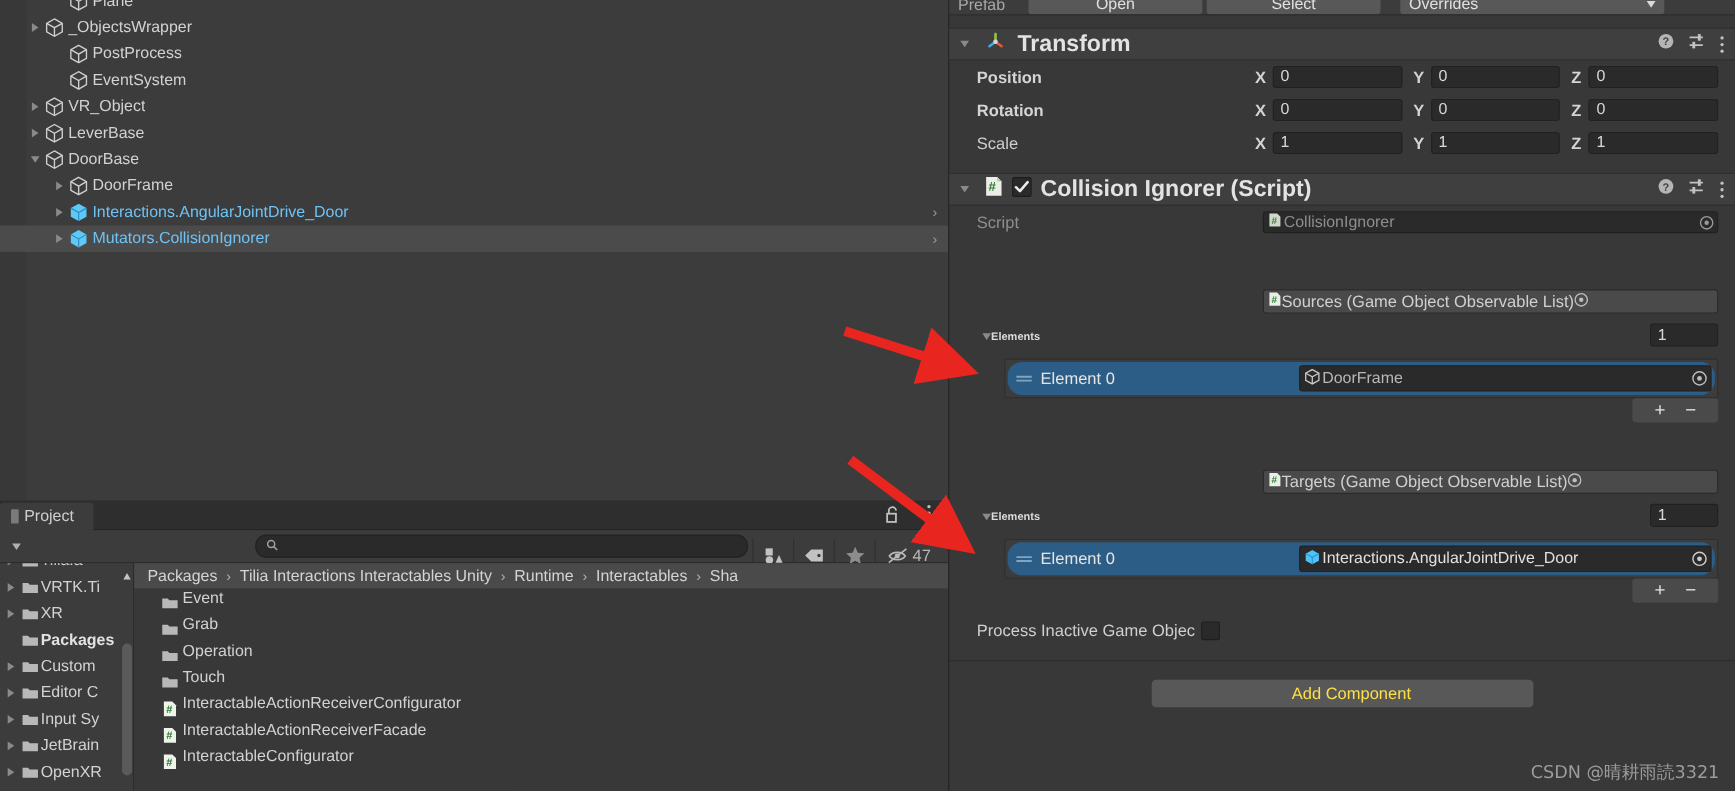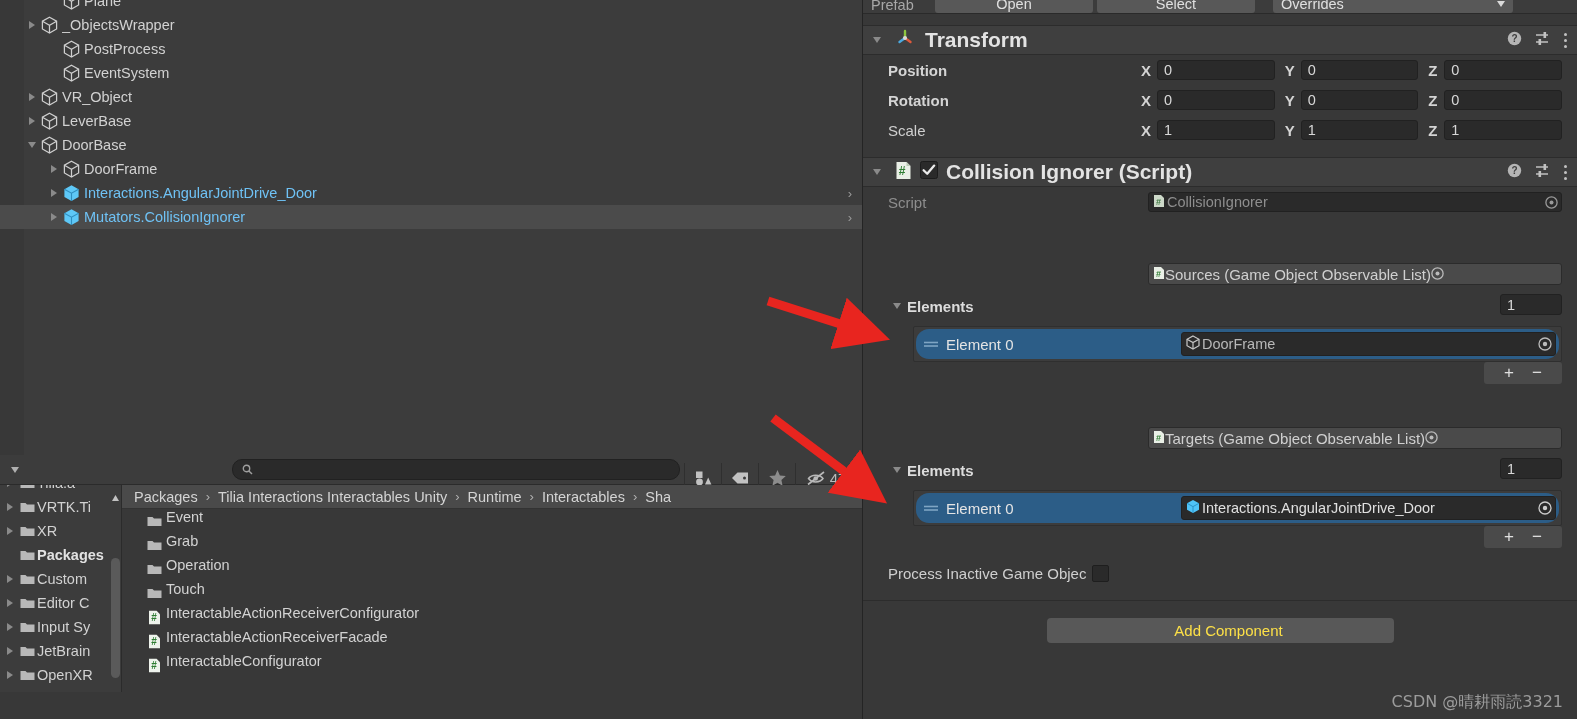--- a/index.html
+++ b/index.html
@@ -187,21 +187,21 @@
 
   .listhdr {
     position: absolute; height: 22px; border-radius: 3px;
     background: #4a4a4a; border: 1px solid #2b2b2b;
     display: flex; align-items: center; padding: 0 2px 0 4px;
     font-size: 15px; color: #d0d0d0;
   }
   .elements-row {
     position: absolute; height: 24px; display: flex; align-items: center;
   }
-  .elements-lbl { font-size: 15px; color: #dcdcdc; font-weight: bold; margin-left: 6px; }
+  .elements-lbl { font-size: 10px; color: #dcdcdc; font-weight: bold; }
   .count-field {
     position: absolute; right: 15px; top: 0; width: 62px; height: 21px;
     background: #2a2a2a; border: 1px solid #212121; border-radius: 3px;
     display: flex; align-items: center; padding-left: 6px;
     font-size: 14.5px; color: #d8d8d8;
   }
   .elem-outer {
     position: absolute; background: #3c3c3c; border: 1px solid #2f2f2f;
     border-radius: 2px;
   }
@@ -370,20 +370,37 @@
             </svg>
           </div>
           <span class="hier-label prefab">Mutators.CollisionIgnorer</span>
           <span class="hier-chevron">›</span>
         </div>
       </div>
   </div>
 
   <div class="project">
 
+    <div class="proj-tabstrip">
+      <div class="proj-tab">
+        <span class="tabdot"></span>
+        <span>Project</span>
+      </div>
+      <div class="proj-lock">
+        <svg width="16" height="18" viewBox="0 0 16 18">
+          <path d="M4 8 V5.5 A3.2 3.2 0 0 1 10.6 5.2" fill="none" stroke="#c2c2c2" stroke-width="1.6"></path>
+          <rect x="2.5" y="8" width="8" height="7.5" fill="none" stroke="#c2c2c2" stroke-width="1.6"></rect>
+        </svg>
+      </div>
+      <div class="proj-kebab k">
+          <i></i>
+          <i></i>
+          <i></i>
+        </div>
+    </div>
 
     <div class="proj-toolbar">
       <div class="tb-dropdown">
         <span class="tri-down" style="border-top-color:#b0b0b0"></span>
       </div>
 
       <div class="search-box">
         <span class="mag">
           <svg width="11" height="11" viewBox="0 0 11 11">
             <circle cx="4.5" cy="4.5" r="3.2" fill="none" stroke="#bdbdbd" stroke-width="1.4"></circle>

